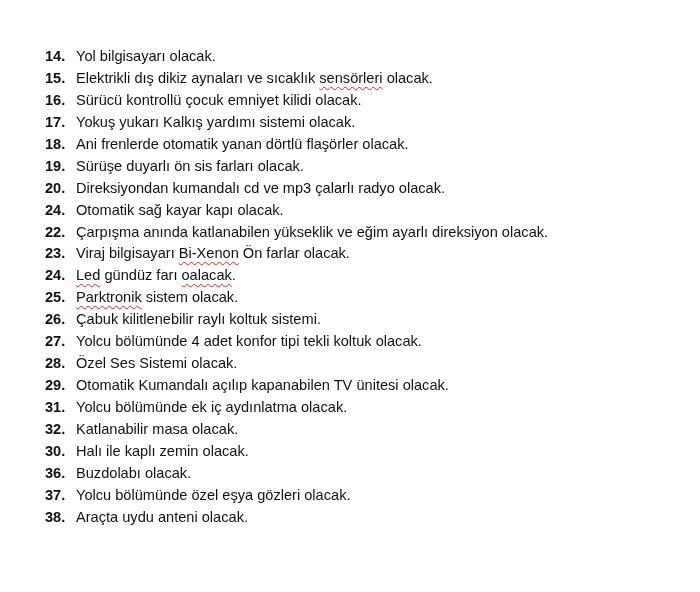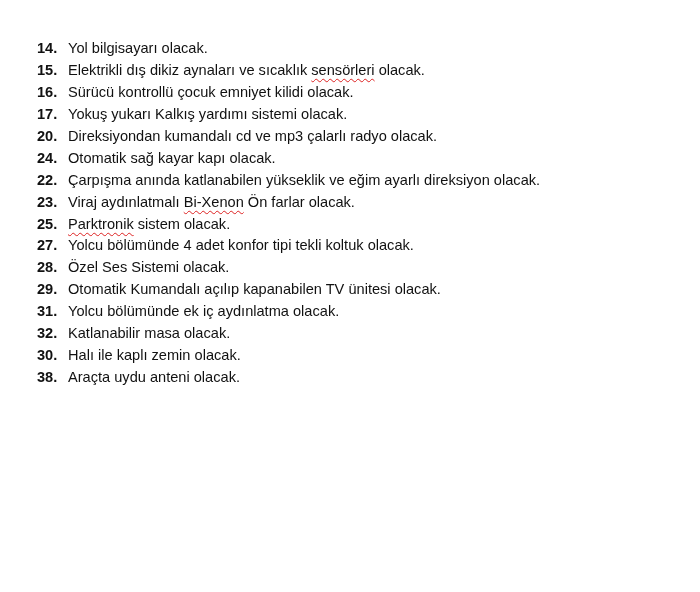--- a/index.html
+++ b/index.html
@@ -1,39 +1,45 @@
 <!DOCTYPE html>
 <html><head>
 <meta charset="utf-8">
 <style>
   html, body { margin: 0; padding: 0; background: #ffffff; }
   body { width: 700px; height: 592px; overflow: hidden; position: relative;
          font-family: "Liberation Sans", "DejaVu Sans", sans-serif; color: #111111; }
   .doc { position: absolute; left: 37px; top: 38px; }
-  .list { list-style: none; margin: 0; padding: 0; }
+  .list { list-style: none; margin: 8px; padding: 0; }
   .item { height: 21.95px; line-height: 21.95px; font-size: 14.6px; white-space: nowrap; position: relative; }
   .num { display: inline-block; width: 31px; font-weight: bold; }
   .txt { display: inline; }
   .sp { text-decoration: underline wavy #d22; text-decoration-thickness: 1px; text-underline-offset: 3px; text-align: center; }
 </style>
 </head>
 <body>
 
 <div class="doc">
   <ul class="list" id="list">
       <li class="item"><span class="num">14.</span><span class="txt"><span>Yol bilgisayarı olacak.</span></span></li>
       <li class="item"><span class="num">15.</span><span class="txt"><span>Elektrikli dış dikiz aynaları ve sıcaklık </span><span class="sp">sensörleri</span><span> olacak.</span></span></li>
       <li class="item"><span class="num">16.</span><span class="txt"><span>Sürücü kontrollü çocuk emniyet kilidi olacak.</span></span></li>
       <li class="item"><span class="num">17.</span><span class="txt"><span>Yokuş yukarı Kalkış yardımı sistemi olacak.</span></span></li>
+      <li class="item"><span class="num">18.</span><span class="txt"><span>Ani frenlerde otomatik yanan dörtlü flaşörler olacak.</span></span></li>
+      <li class="item"><span class="num">19.</span><span class="txt"><span>Sürüşe duyarlı ön sis farları olacak.</span></span></li>
       <li class="item"><span class="num">20.</span><span class="txt"><span>Direksiyondan kumandalı cd ve mp3 çalarlı radyo olacak.</span></span></li>
       <li class="item"><span class="num">24.</span><span class="txt"><span>Otomatik sağ kayar kapı olacak.</span></span></li>
       <li class="item"><span class="num">22.</span><span class="txt"><span>Çarpışma anında katlanabilen yükseklik ve eğim ayarlı direksiyon olacak.</span></span></li>
-      <li class="item"><span class="num">23.</span><span class="txt"><span>Viraj aydınlatmalı </span><span class="sp">Bi-Xenon</span><span> Ön farlar olacak.</span></span></li>
+      <li class="item"><span class="num">23.</span><span class="txt"><span>Viraj bilgisayarı </span><span class="sp">Bi-Xenon</span><span> Ön farlar olacak.</span></span></li>
+      <li class="item"><span class="num">24.</span><span class="txt"><span class="sp">Led</span><span> gündüz farı </span><span class="sp">oalacak</span><span>.</span></span></li>
       <li class="item"><span class="num">25.</span><span class="txt"><span class="sp">Parktronik</span><span> sistem olacak.</span></span></li>
+      <li class="item"><span class="num">26.</span><span class="txt"><span>Çabuk kilitlenebilir raylı koltuk sistemi.</span></span></li>
       <li class="item"><span class="num">27.</span><span class="txt"><span>Yolcu bölümünde 4 adet konfor tipi tekli koltuk olacak.</span></span></li>
       <li class="item"><span class="num">28.</span><span class="txt"><span>Özel Ses Sistemi olacak.</span></span></li>
       <li class="item"><span class="num">29.</span><span class="txt"><span>Otomatik Kumandalı açılıp kapanabilen TV ünitesi olacak.</span></span></li>
       <li class="item"><span class="num">31.</span><span class="txt"><span>Yolcu bölümünde ek iç aydınlatma olacak.</span></span></li>
       <li class="item"><span class="num">32.</span><span class="txt"><span>Katlanabilir masa olacak.</span></span></li>
       <li class="item"><span class="num">30.</span><span class="txt"><span>Halı ile kaplı zemin olacak.</span></span></li>
+      <li class="item"><span class="num">36.</span><span class="txt"><span>Buzdolabı olacak.</span></span></li>
+      <li class="item"><span class="num">37.</span><span class="txt"><span>Yolcu bölümünde özel eşya gözleri olacak.</span></span></li>
       <li class="item"><span class="num">38.</span><span class="txt"><span>Araçta uydu anteni olacak.</span></span></li>
     </ul>
 </div>
 
 </body></html>

